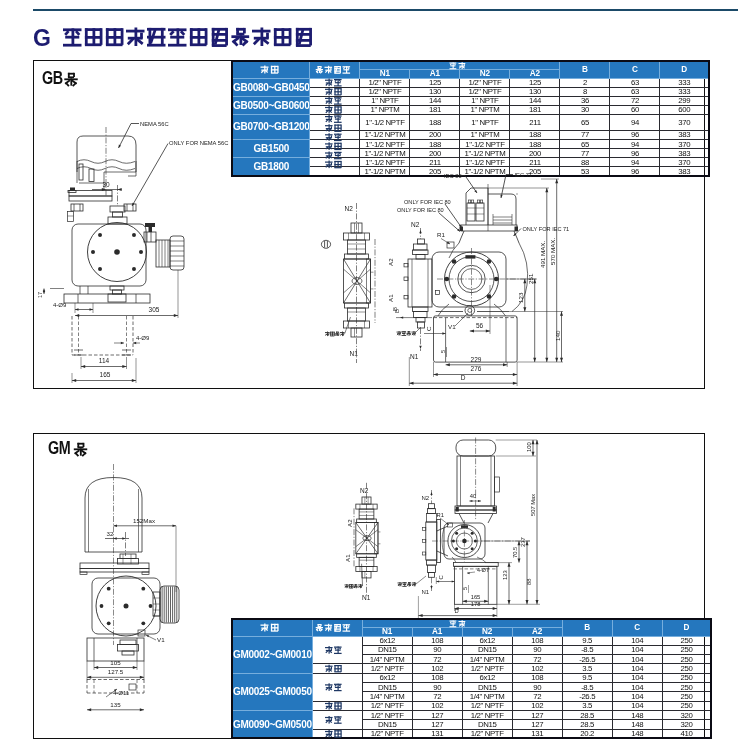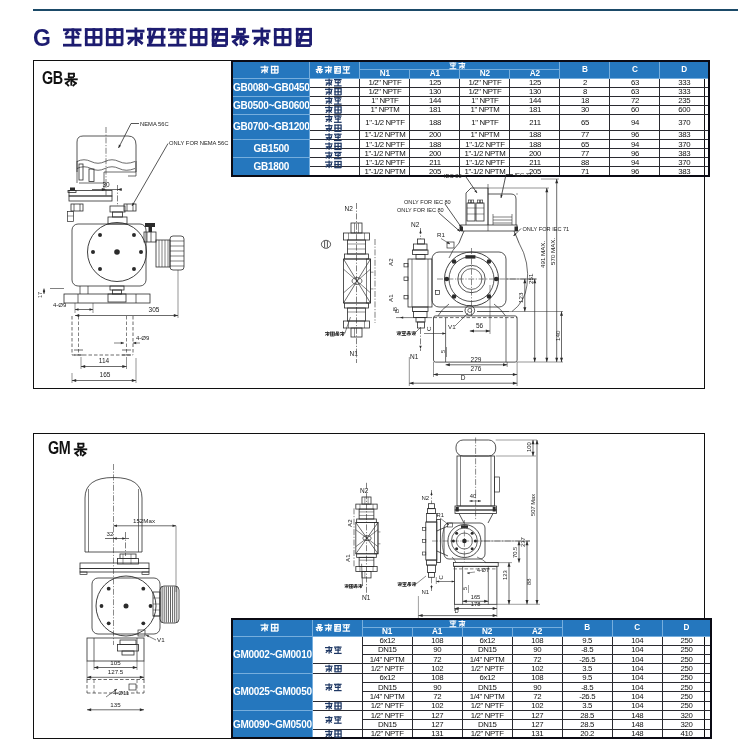--- a/index.html
+++ b/index.html
@@ -72,23 +72,23 @@
         <td class="d">63</td>
         <td class="d">333</td>
       </tr>
       <tr style="height:9.1px">
         <td rowspan="2" class="bl gr">GB0500~GB0600</td>
         <td rowspan="1" class="mat">&nbsp;</td>
         <td class="d">1" NPTF</td>
         <td class="d">144</td>
         <td class="d">1" NPTF</td>
         <td class="d">144</td>
-        <td class="d">18</td>
+        <td class="d">36</td>
         <td class="d">72</td>
-        <td class="d">235</td>
+        <td class="d">299</td>
       </tr>
       <tr style="height:9.1px">
         <td rowspan="1" class="mat">&nbsp;</td>
         <td class="d">1" NPTM</td>
         <td class="d">181</td>
         <td class="d">1" NPTM</td>
         <td class="d">181</td>
         <td class="d">30</td>
         <td class="d">60</td>
         <td class="d">600</td>
@@ -145,21 +145,21 @@
         <td class="d">88</td>
         <td class="d">94</td>
         <td class="d">370</td>
       </tr>
       <tr style="height:9.1px">
         <td rowspan="1" class="mat">&nbsp;</td>
         <td class="d">1"-1/2 NPTM</td>
         <td class="d">205</td>
         <td class="d">1"-1/2 NPTM</td>
         <td class="d">205</td>
-        <td class="d">71</td>
+        <td class="d">53</td>
         <td class="d">96</td>
         <td class="d">383</td>
       </tr>
     </tbody>
   </table>
 <table class="t" style="left:231px;top:618px;height:121px">
     <colgroup>
       <col style="width:76px">
       <col style="width:50px">
       <col style="width:50px">

